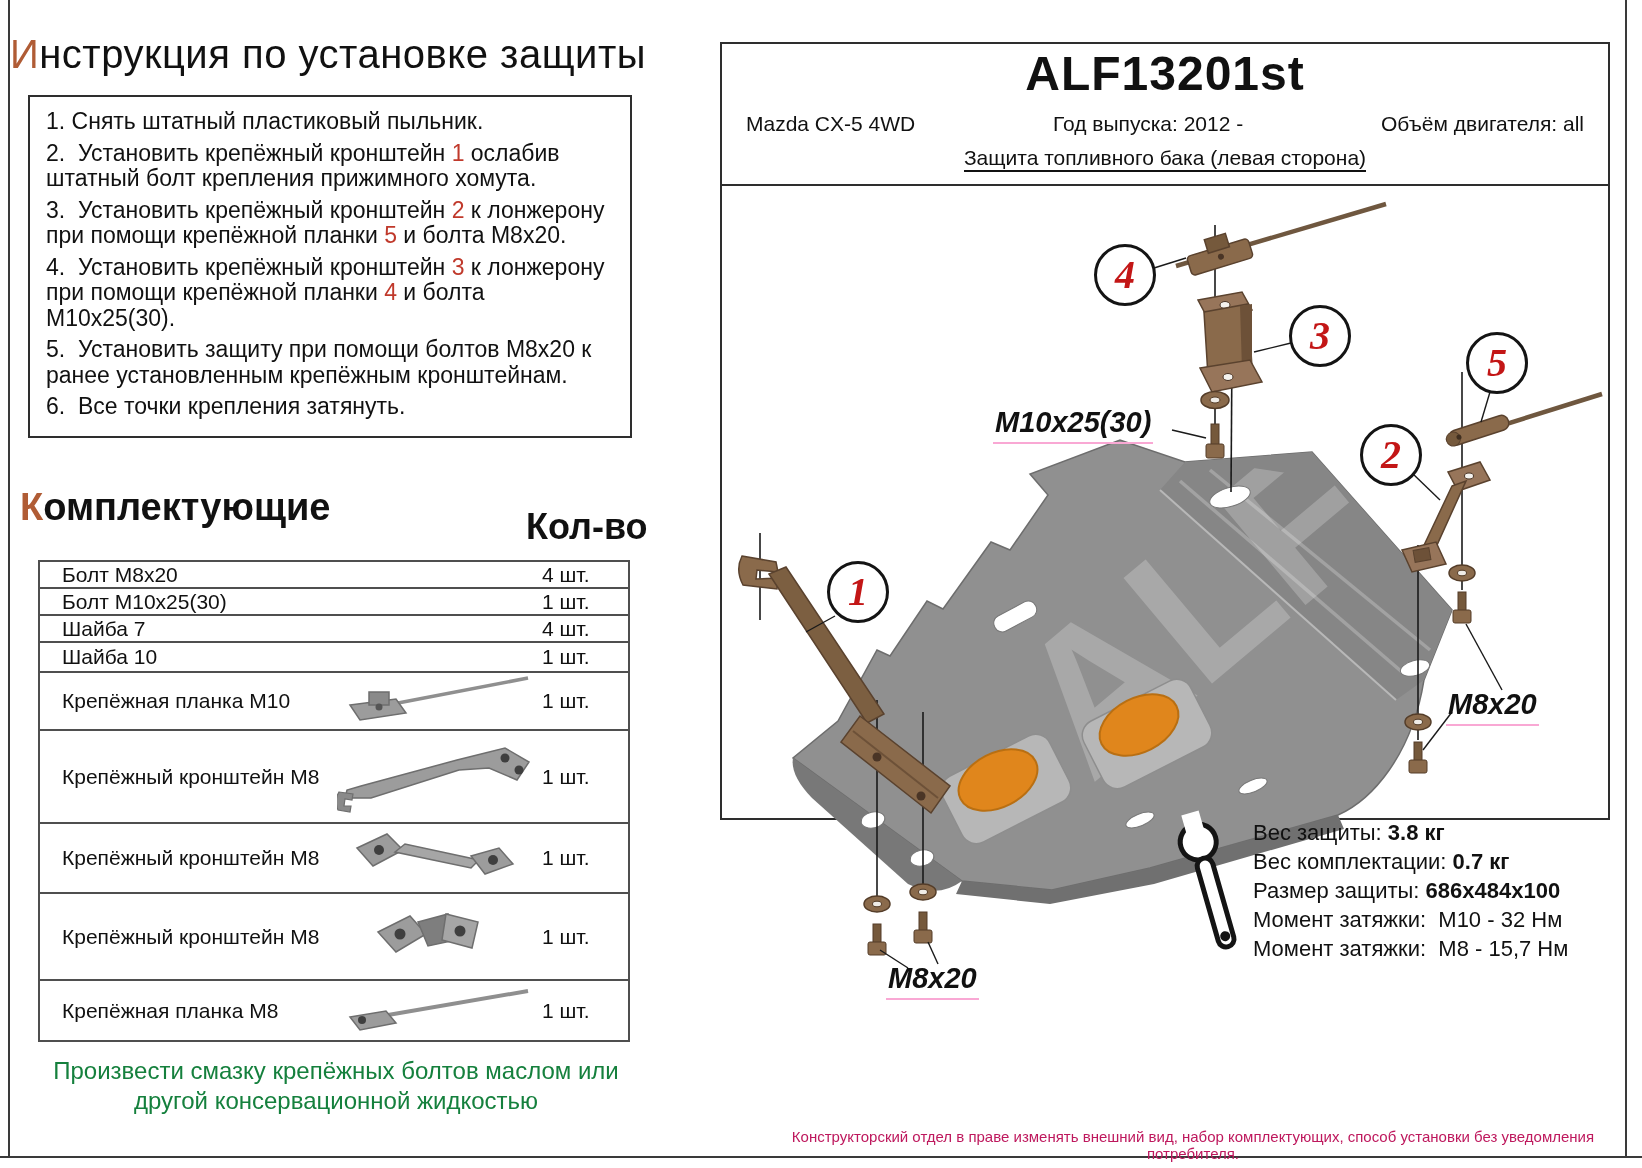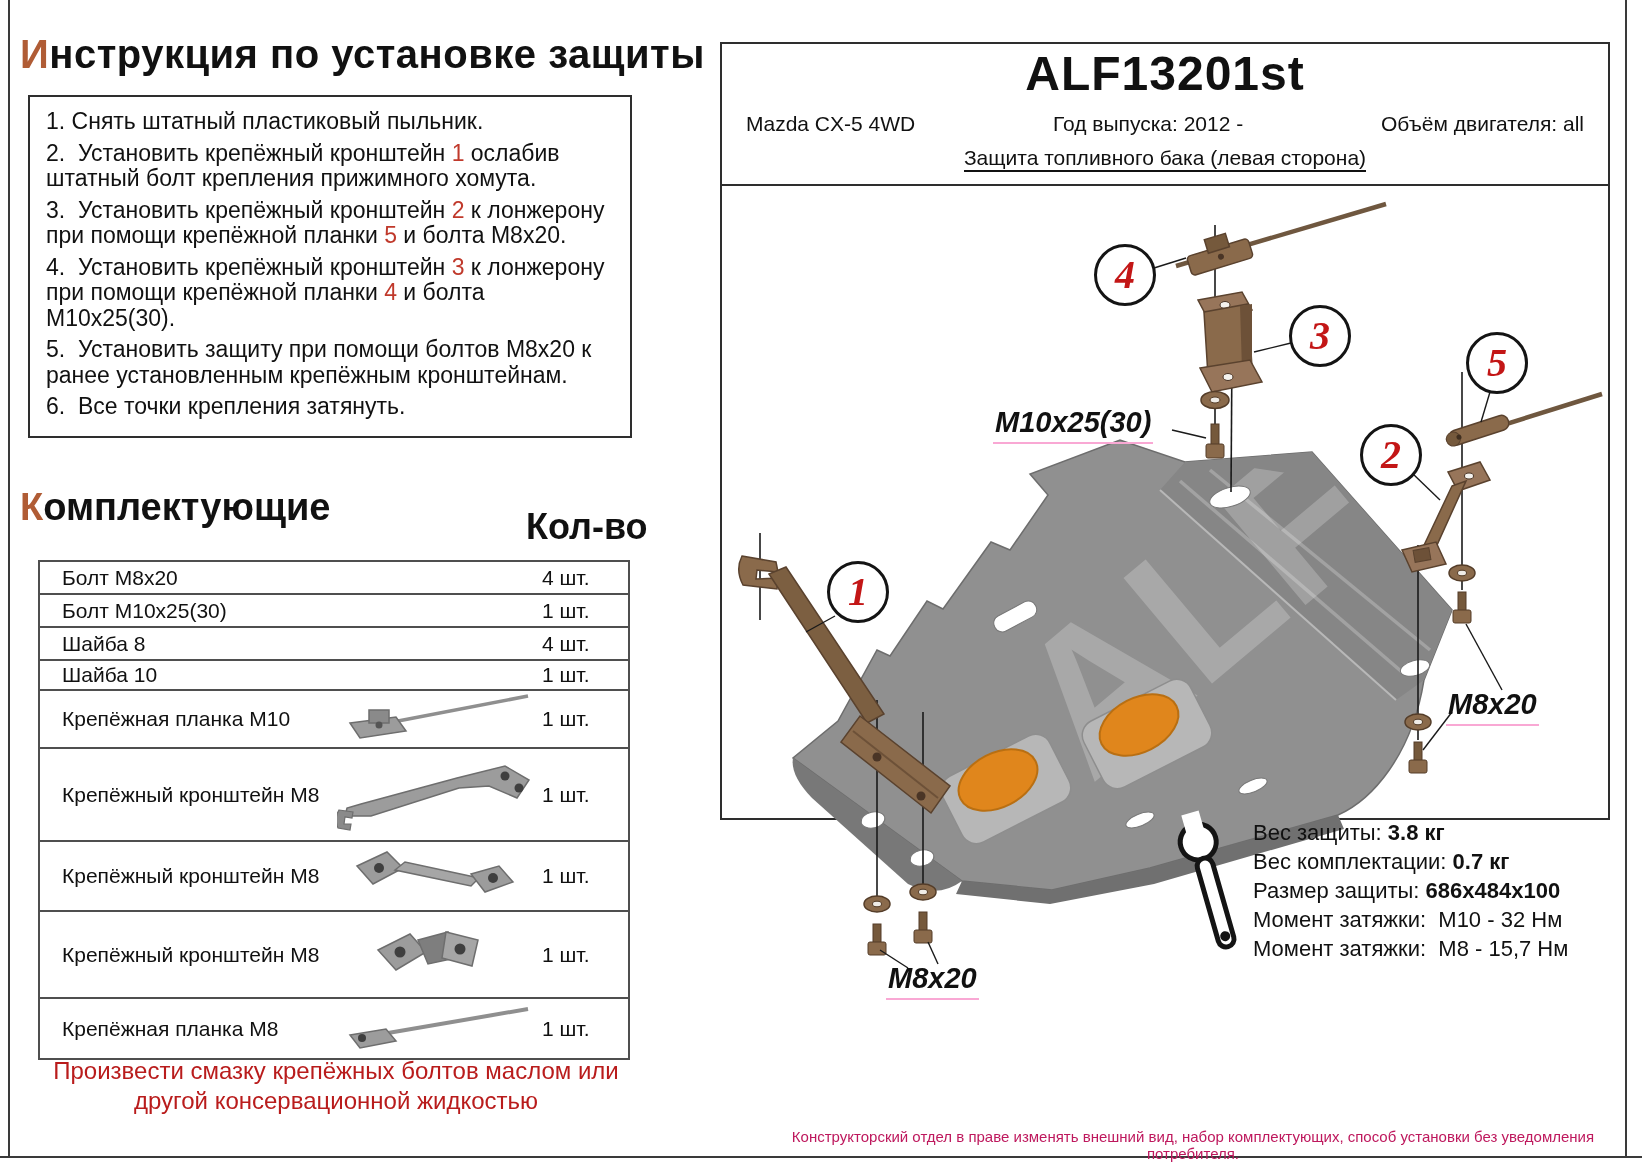--- a/index.html
+++ b/index.html
@@ -3,45 +3,45 @@
 <meta charset="utf-8">
 <style>
   html,body{margin:0;padding:0;background:#ffffff;}
   .page{position:relative;width:1642px;height:1168px;background:#fff;overflow:hidden;
         font-family:"Liberation Sans", sans-serif;color:#111;}
 
   
   .frame{position:absolute;background:#3a3a3a;}
 
   
-  .main-title{position:absolute;left:20px;top:32px;font-size:40px;font-weight:bold;letter-spacing:0.5px;white-space:nowrap;}
+  .main-title{position:absolute;left:10px;top:32px;font-size:40px;font-weight:normal;letter-spacing:0.5px;white-space:nowrap;}
   .accent{color:#b05c35;}
   .instr-box{position:absolute;left:28px;top:88px;width:604px;box-sizing:border-box;
              border:2px solid #2e2e2e;padding:12px 16px 10px 16px;font-size:23px;line-height:25.5px;margin-top:7px;}
   .step{margin:0 0 6px 0;white-space:pre-wrap;}
   .ref-red{color:#c0392b;}
 
   .comp-title{position:absolute;left:20px;top:486px;font-size:38px;font-weight:bold;white-space:nowrap;}
   .qty-title{position:absolute;left:526px;top:506px;font-size:36px;font-weight:bold;white-space:nowrap;}
 
   table.comp-table{position:absolute;left:38px;top:560px;width:592px;border-collapse:collapse;}
   table.comp-table td{border:2px solid #4f4f4f;padding:0;}
   table.comp-table td.c-label{border-right:none;padding-left:22px;font-size:21px;}
   table.comp-table td.c-icon{border-left:none;border-right:none;text-align:center;vertical-align:middle;}
   table.comp-table td.c-qty{border-left:none;font-size:21px;width:86px;}
-  tr.r-sm{height:33px;}
+  tr.r-sm{height:27px;}
   tr.r4{height:30px;}
   tr.r5{height:56px;}
   tr.r6{height:93px;}
   tr.r7{height:70px;}
   tr.r8{height:87px;}
   tr.r9{height:61px;}
 
   .note{position:absolute;left:18px;top:1056px;width:636px;text-align:center;
-        font-size:24px;line-height:30px;color:#b91c1c;}
+        font-size:24px;line-height:30px;color:#15803d;}
 
   
   .panel{position:absolute;left:720px;top:42px;width:890px;height:778px;box-sizing:border-box;
          border:2px solid #2e2e2e;}
   .panel-header{position:relative;height:140px;border-bottom:2px solid #2e2e2e;}
   .pn{text-align:center;padding-top:2px;font-size:48px;font-weight:bold;letter-spacing:1px;}
   .info-row{position:absolute;top:68px;left:0;right:0;display:flex;justify-content:space-between;
             padding:0 24px;font-size:21px;}
   .subtitle-wrap{position:absolute;top:102px;left:0;right:0;text-align:center;font-size:21px;}
   .subtitle-wrap span{border-bottom:2px solid #111;padding-bottom:1px;}
@@ -92,21 +92,21 @@
       <td class="c-label">Болт М8х20</td>
       <td class="c-icon"></td>
       <td class="c-qty">4 шт.</td>
     </tr>
     <tr class="r-sm">
       <td class="c-label">Болт М10х25(30)</td>
       <td class="c-icon"></td>
       <td class="c-qty">1 шт.</td>
     </tr>
     <tr class="r-sm">
-      <td class="c-label">Шайба 8</td>
+      <td class="c-label">Шайба 7</td>
       <td class="c-icon"></td>
       <td class="c-qty">4 шт.</td>
     </tr>
     <tr class="r4">
       <td class="c-label">Шайба 10</td>
       <td class="c-icon"></td>
       <td class="c-qty">1 шт.</td>
     </tr>
     <tr class="r5">
       <td class="c-label">Крепёжная планка М10</td>

